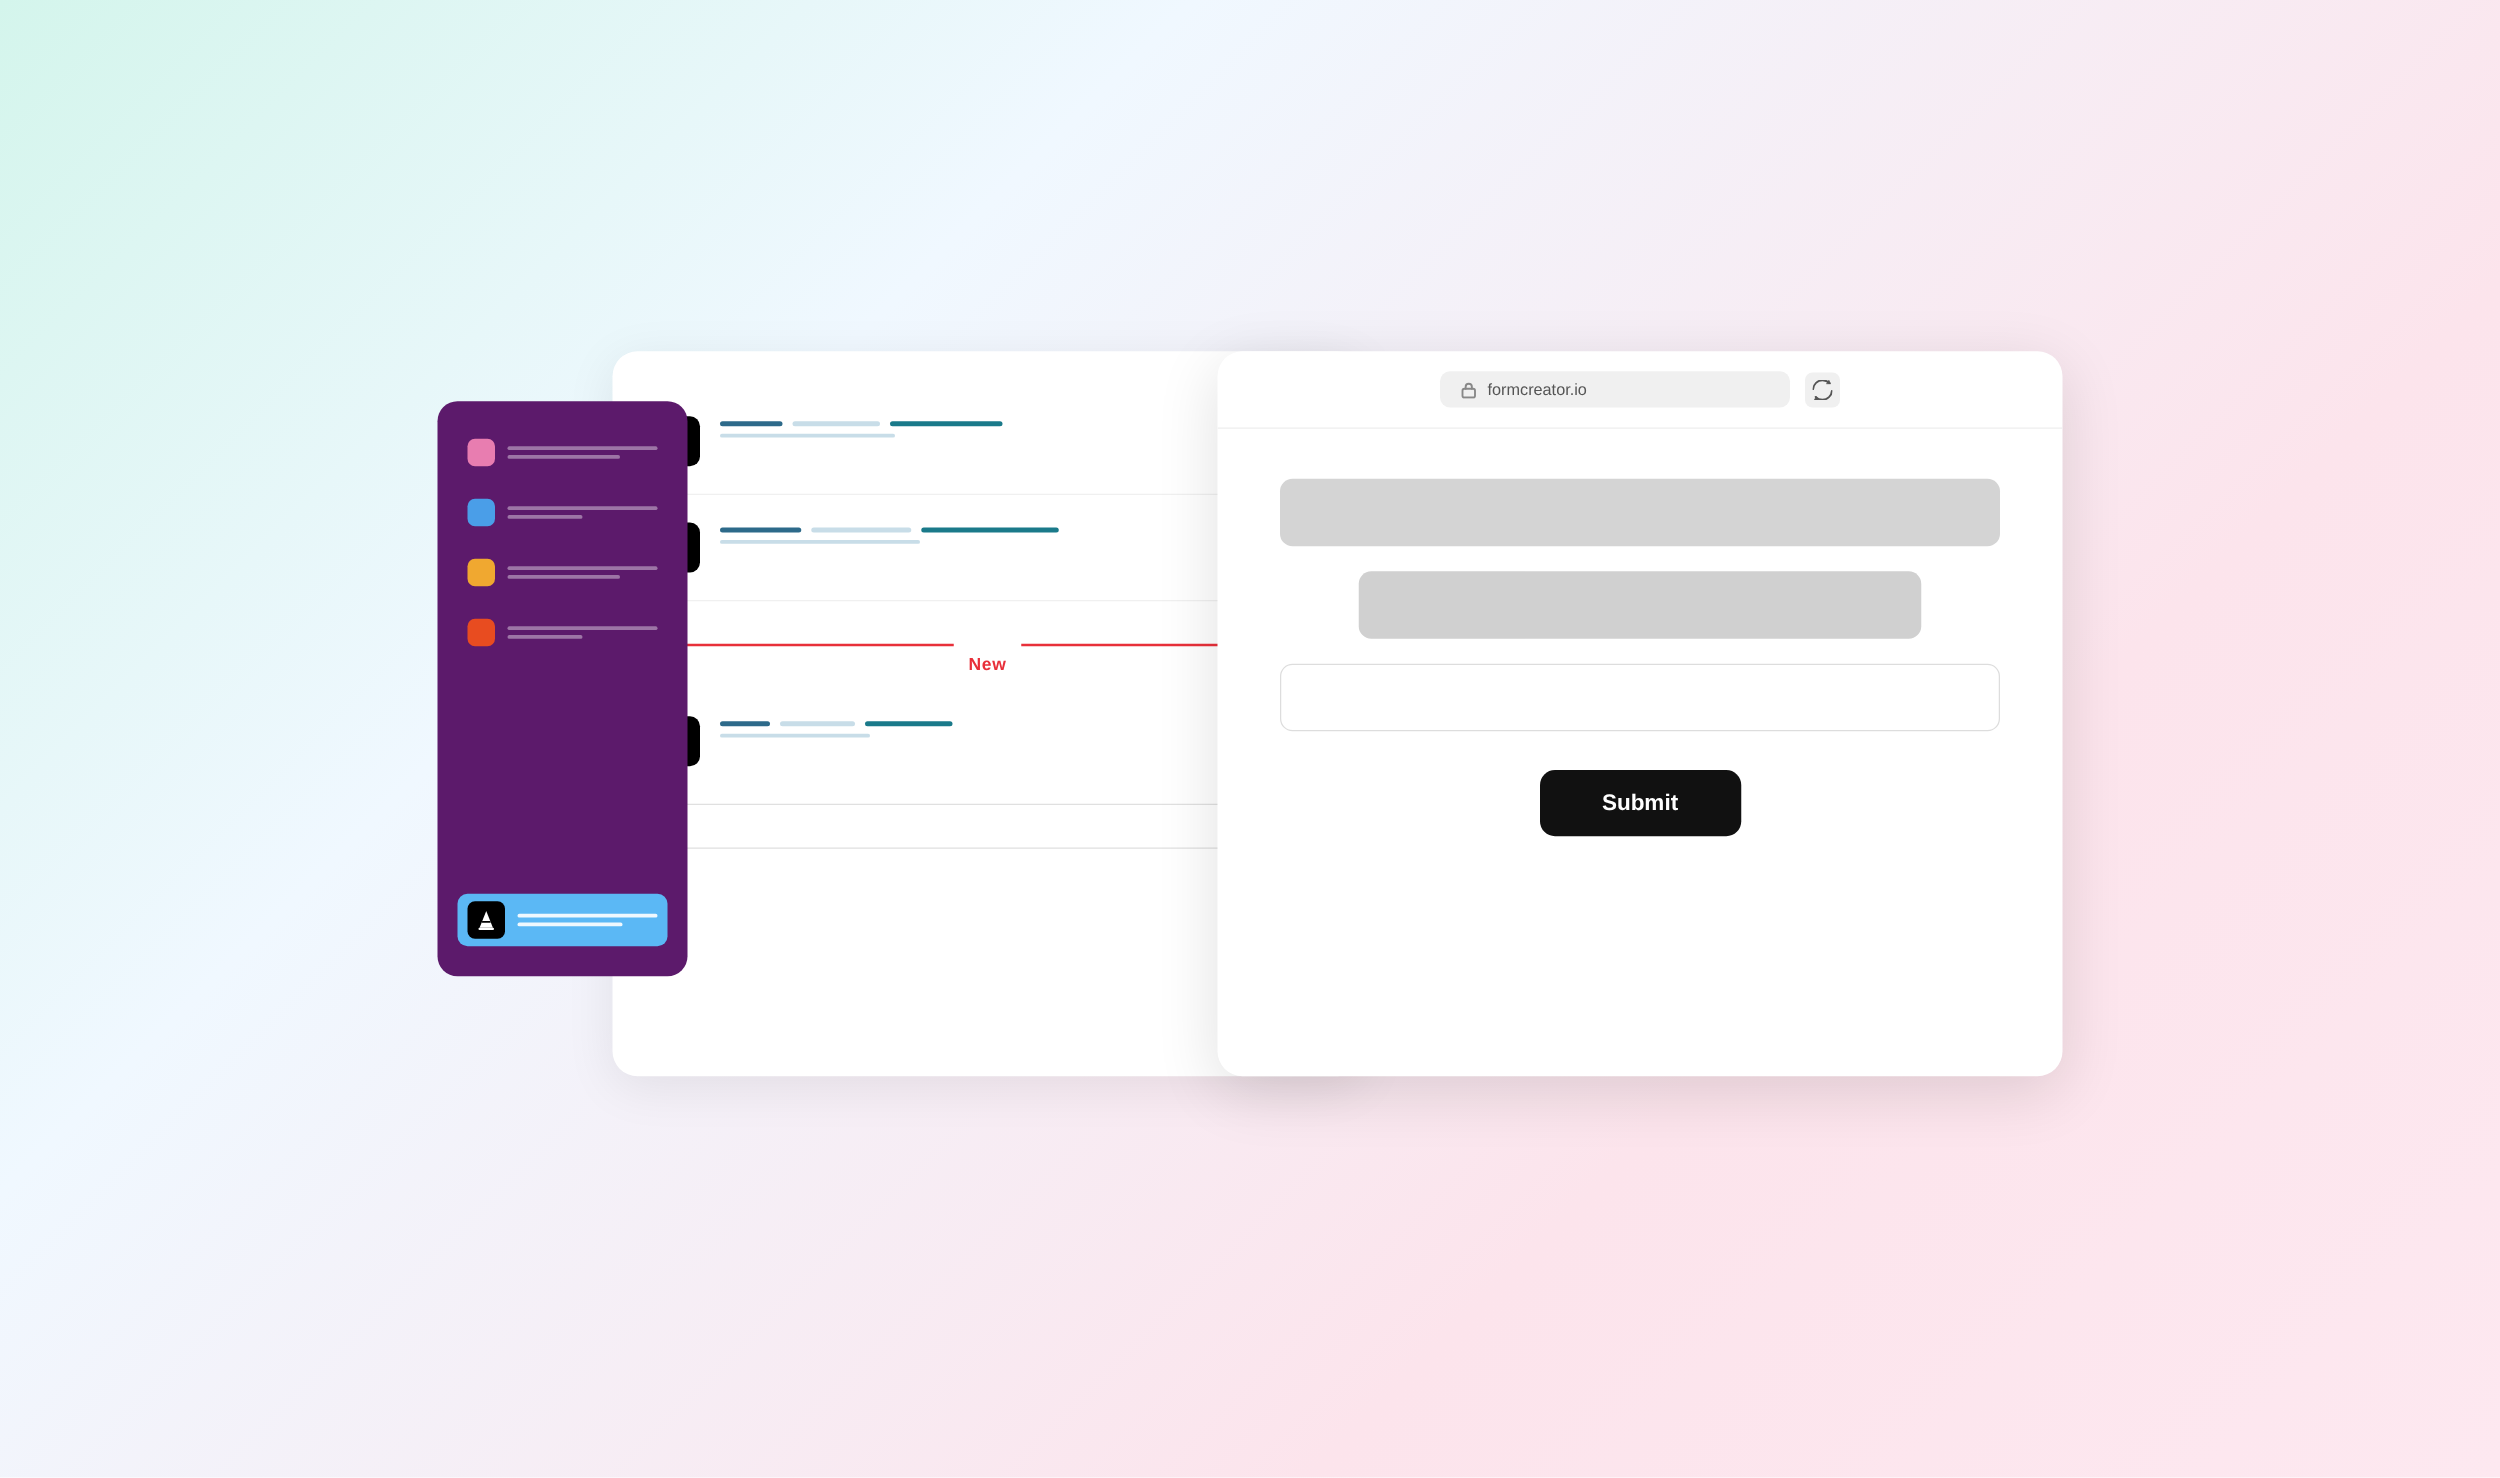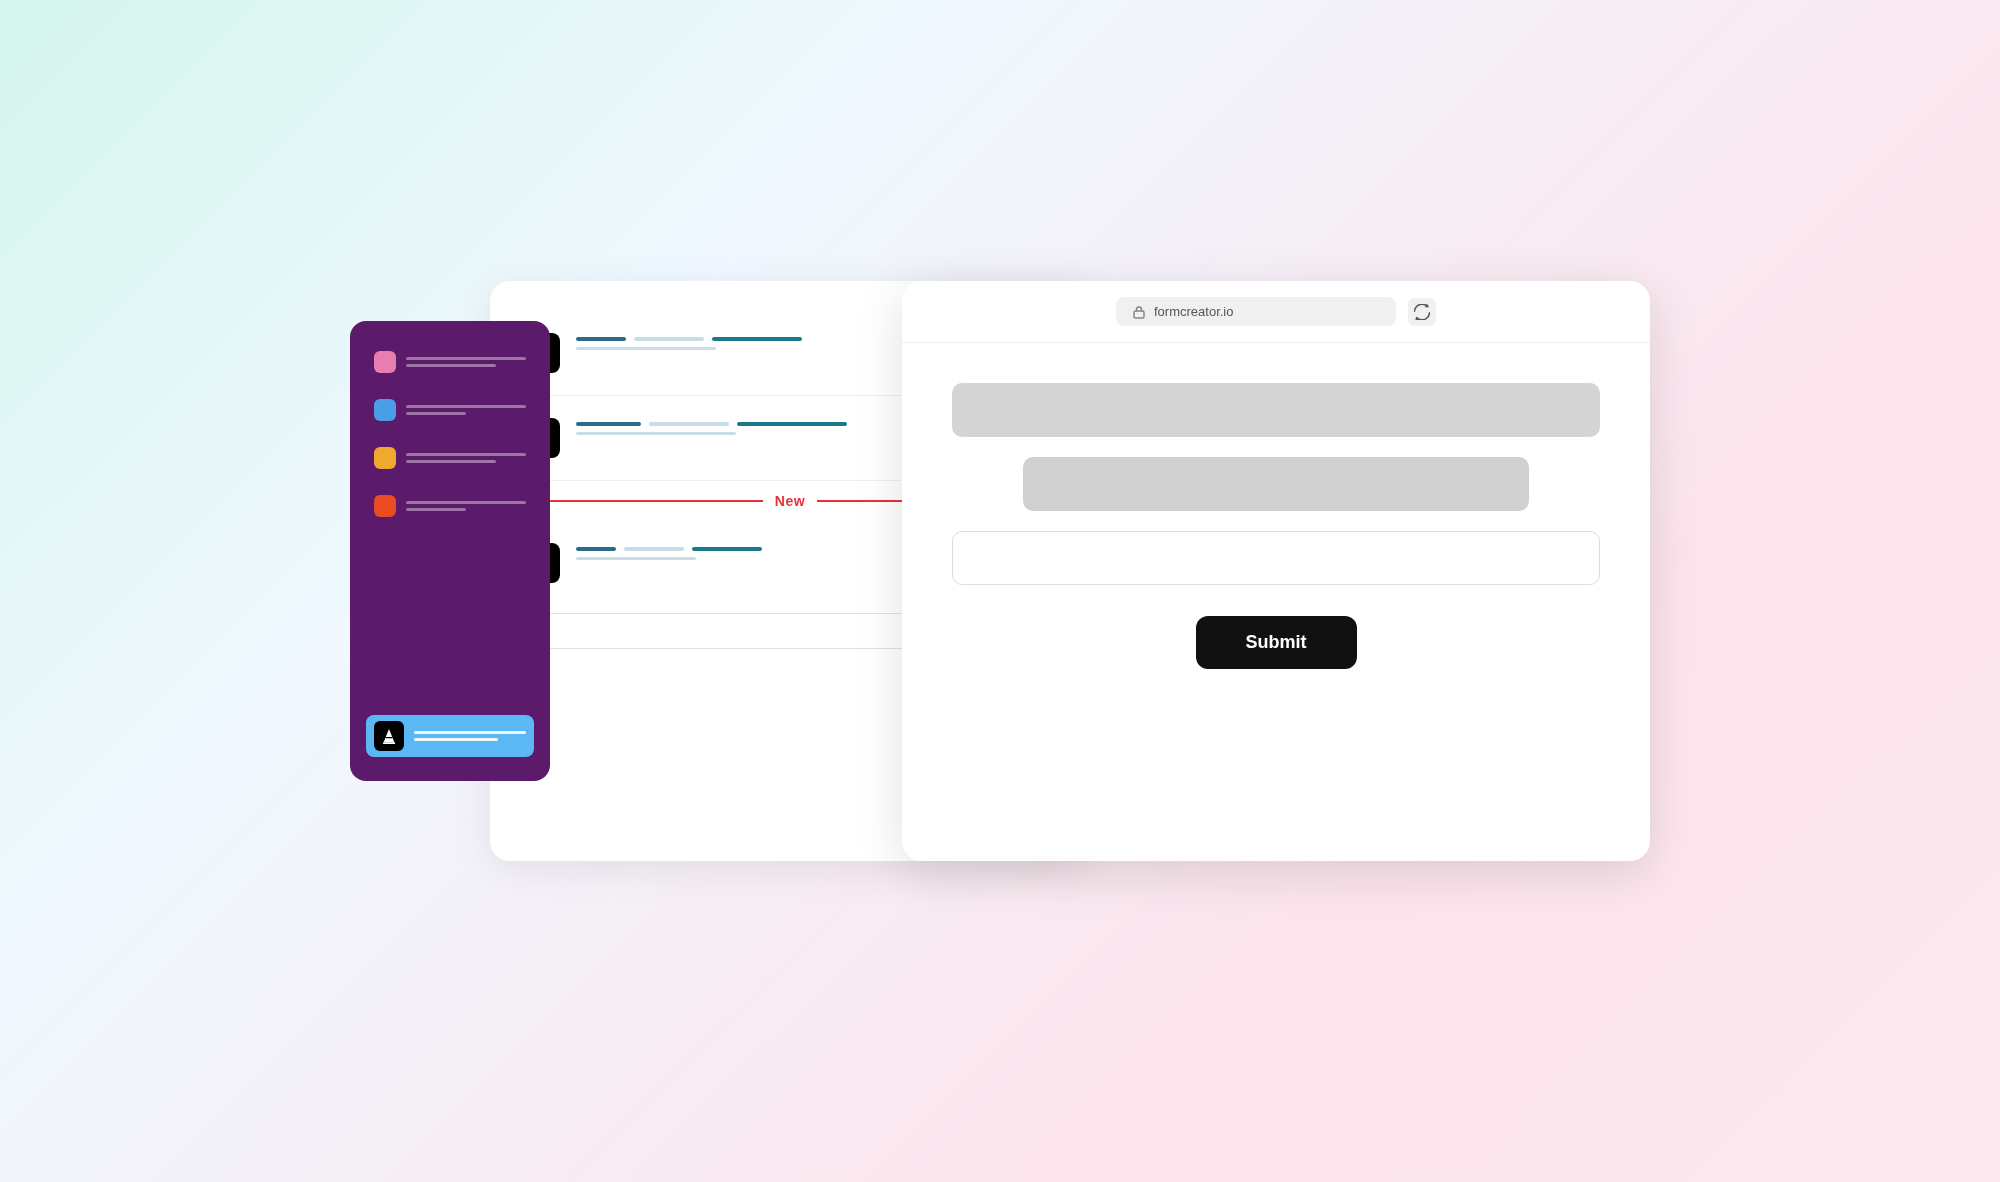--- a/index.html
+++ b/index.html
@@ -182,37 +182,38 @@
       flex: 1;
       height: 1.5px;
       background: #e8303a;
     }
 
     .new-label {
       color: #e8303a;
       font-size: 14px;
       font-weight: 600;
       letter-spacing: 0.5px;
+      margin-top: 30px;
     }
 
     
     .add-row {
       margin-top: 8px;
       height: 36px;
       border: 1.5px solid #e0e0e0;
       border-radius: 6px;
       width: 100%;
     }
 
     
     .browser-panel {
       position: absolute;
       right: 0;
       top: 0;
-      width: 748px;
+      width: 676px;
       height: 580px;
       background: white;
       border-radius: 20px;
       box-shadow: 0 12px 50px rgba(0,0,0,0.12);
       z-index: 15;
       overflow: hidden;
       display: flex;
       flex-direction: column;
     }
 

